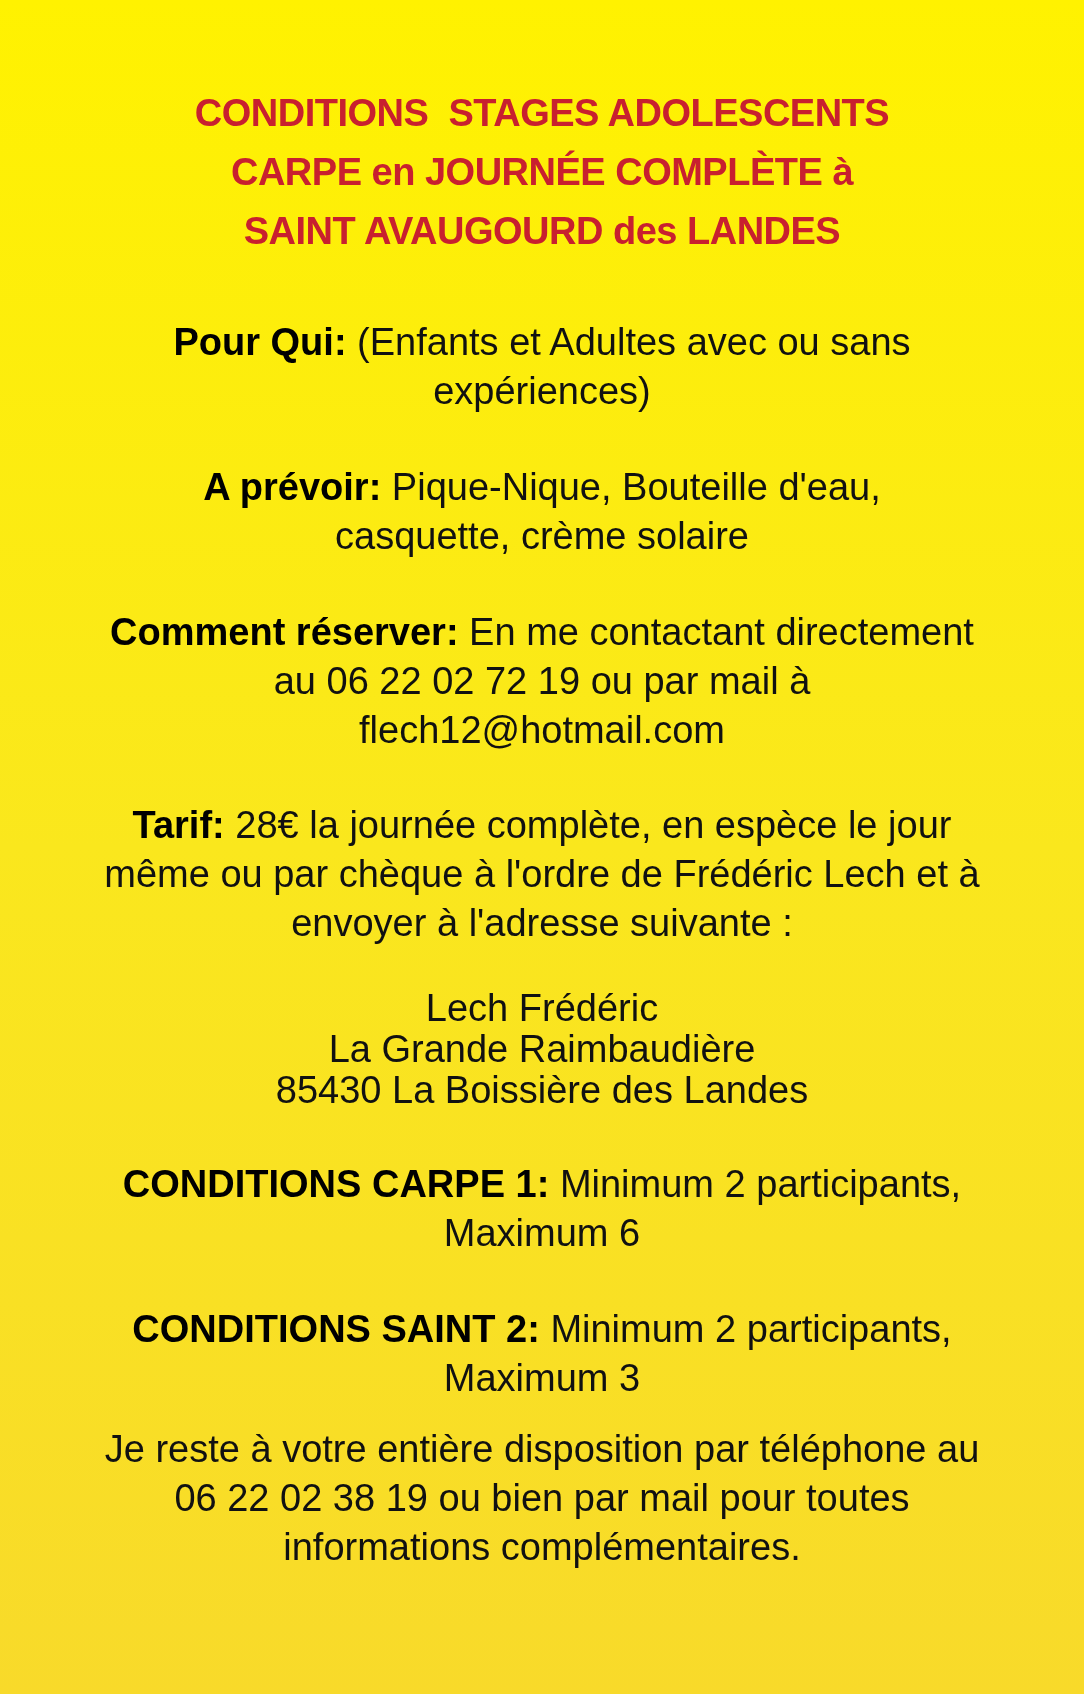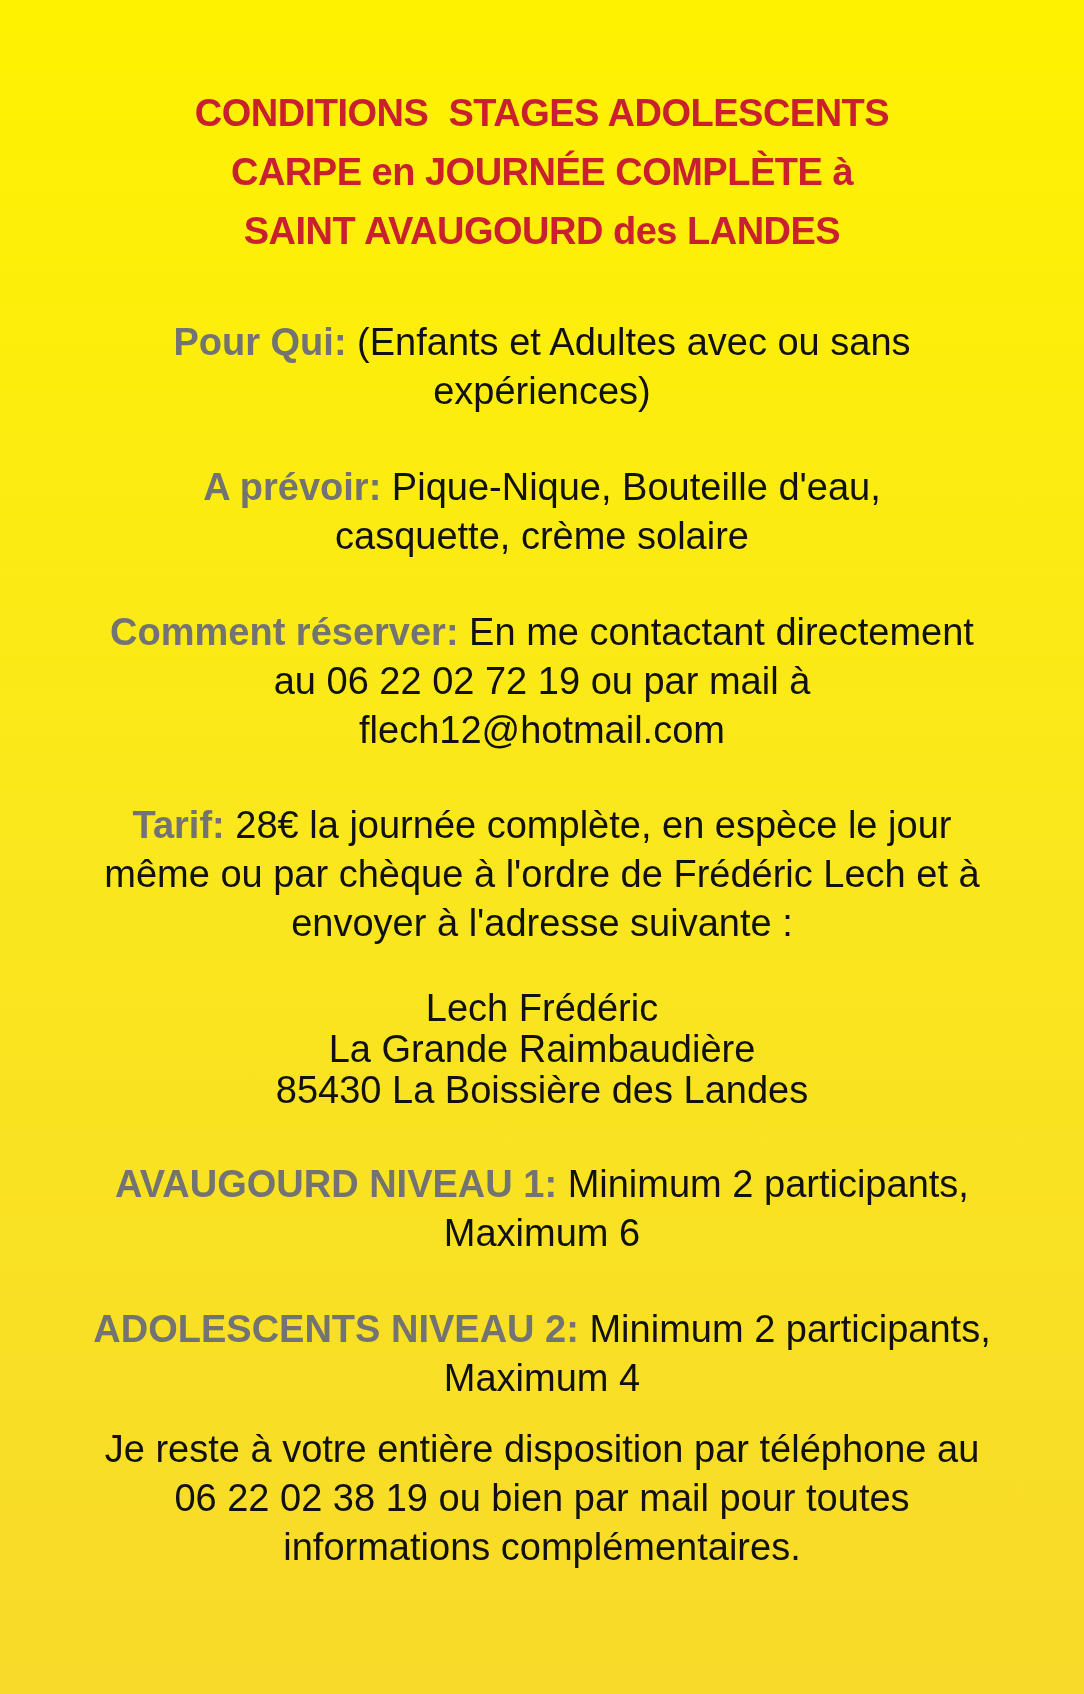--- a/index.html
+++ b/index.html
@@ -30,21 +30,21 @@
     }
     .title span { display: block; }
     .block {
       position: absolute;
       left: 30px; right: 30px;
       font-size: 38px;
       line-height: 49px;
       margin: 0;
     }
     .label {
-      color: #737373;
+      color: #000000;
       font-weight: bold;
     }
     .addr { line-height: 41px; }
     .addr span { display: block; }
     .footer { line-height: 49px; }
     .footer span, .line { display: block; }
   </style>
 </head>
 <body>
 
@@ -87,30 +87,30 @@
   </p>
 
   <p class="block addr" style="top:988px">
     <span>Lech Frédéric</span>
     <span>La Grande Raimbaudière</span>
     <span>85430 La Boissière des Landes</span>
   </p>
 
   <p class="block" style="top:1160px">
     <span class="line">
-      <span class="label">AVAUGOURD NIVEAU 1:</span><span> Minimum 2 participants,</span>
+      <span class="label">CONDITIONS CARPE 1:</span><span> Minimum 2 participants,</span>
     </span>
     <span class="line">Maximum 6</span>
   </p>
 
   <p class="block" style="top:1305px">
     <span class="line">
-      <span class="label">ADOLESCENTS NIVEAU 2:</span><span> Minimum 2 participants,</span>
+      <span class="label">CONDITIONS SAINT 2:</span><span> Minimum 2 participants,</span>
     </span>
-    <span class="line">Maximum 4</span>
+    <span class="line">Maximum 3</span>
   </p>
 
   <p class="block footer" style="top:1425px">
     <span>Je reste à votre entière disposition par téléphone au</span>
     <span>06 22 02 38 19 ou bien par mail pour toutes</span>
     <span>informations complémentaires.</span>
   </p>
 
 </div>
 

